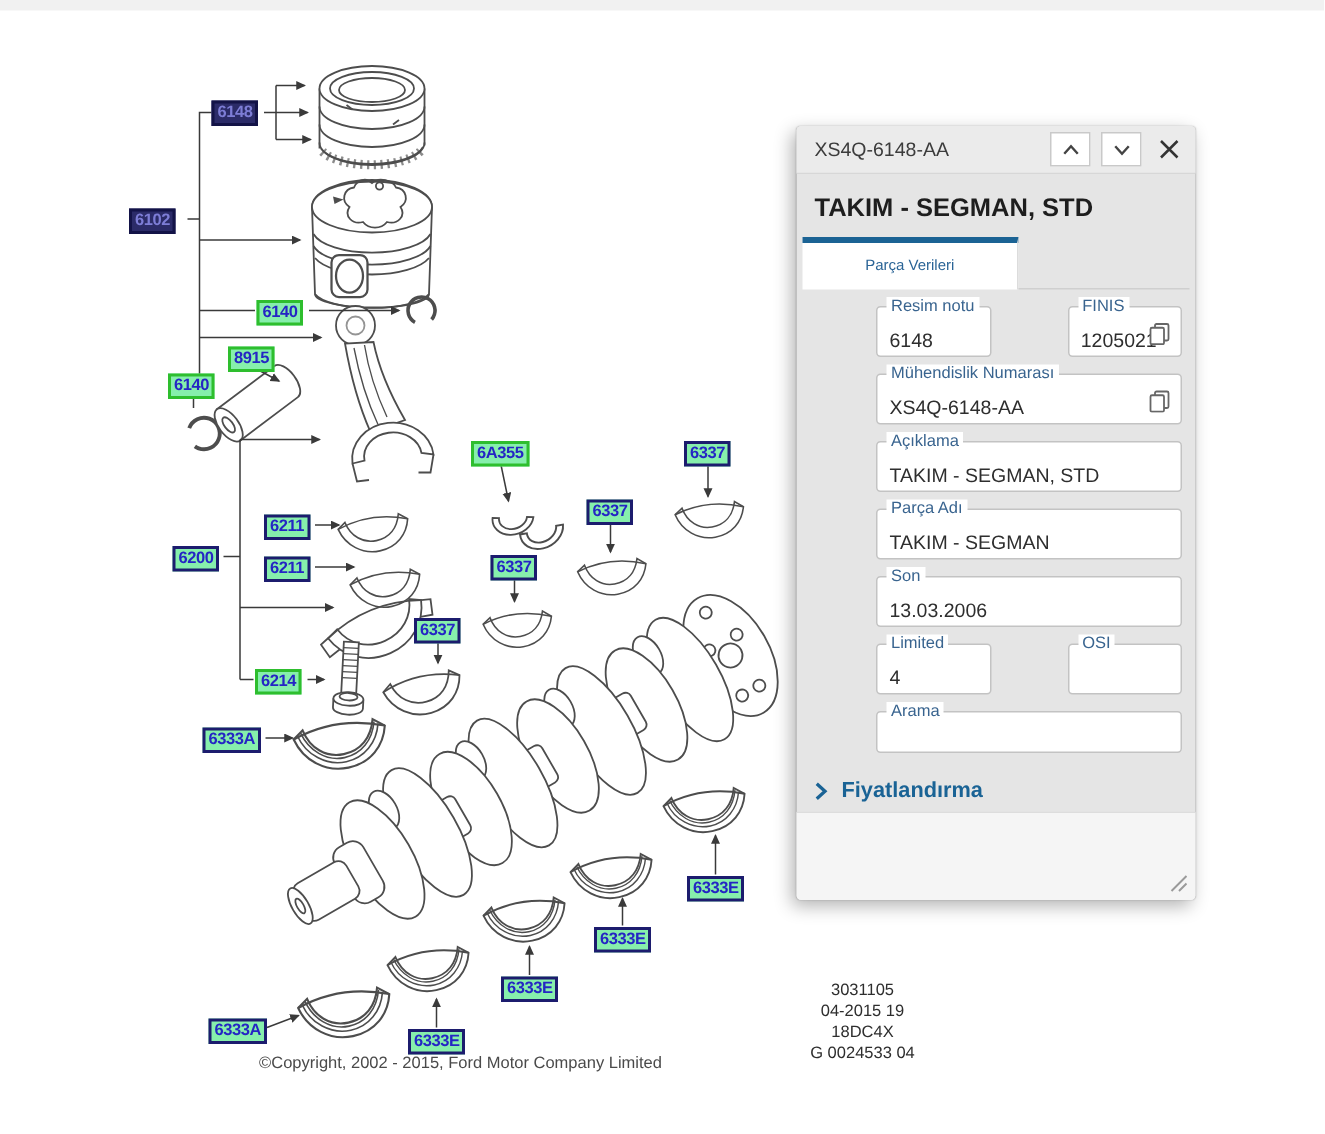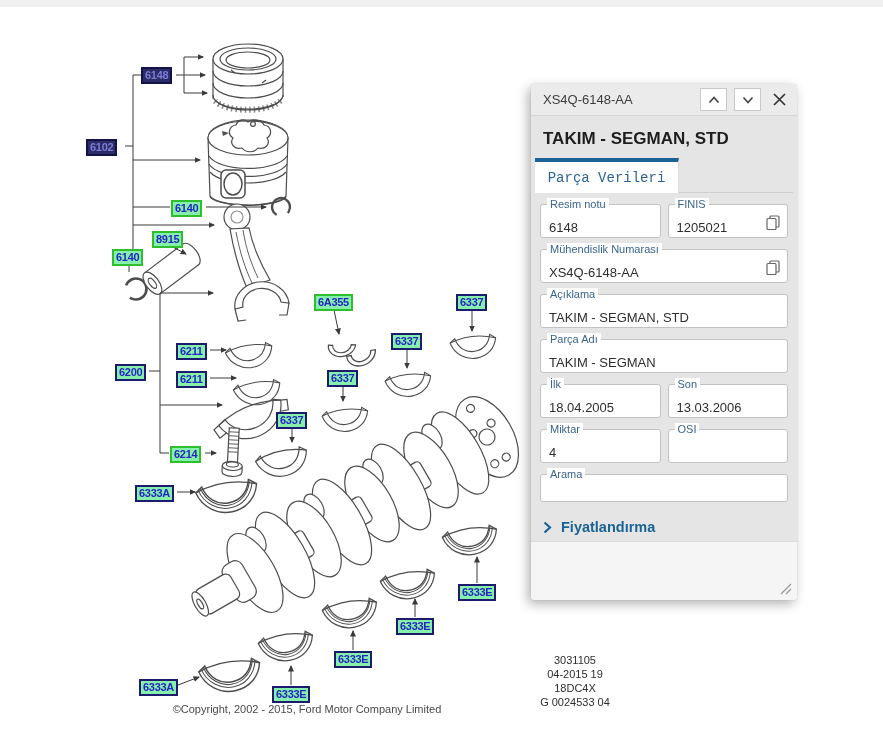--- a/index.html
+++ b/index.html
@@ -24,26 +24,26 @@
          border-radius:3px;box-shadow:-3px 4px 12px rgba(0,0,0,.30),0 0 1px #b5b5b5;}
   .panel-header{height:31px;background:#ebebeb;border-bottom:1px solid #d7d7d7;
                 border-radius:3px 3px 0 0;display:flex;align-items:center;padding:0 8px 0 12px;cursor:move;}
   .panel-header .htitle{flex:1;font-size:13px;color:#3c3c3c;}
   .nav-btn{width:27px;height:23px;background:#fff;border:1px solid #c9c9c9;display:flex;
            align-items:center;justify-content:center;margin-left:7px;cursor:pointer;padding:0;}
   .close-btn{background:none;border:none;margin-left:9px;padding:2px;cursor:pointer;display:flex;}
   .part-title{font-size:17px;font-weight:bold;color:#1e1e1e;margin:13px 12px 9px 12px;}
   .tabbar{display:flex;align-items:stretch;height:35px;margin:0 4px;}
   .tab{width:143px;border-top:4px solid #1b6394;border-right:1px solid #dcdcdc;background:#fff;
-       display:flex;align-items:center;justify-content:center;font-size:14px;color:#2a6496;cursor:pointer;font-family:Liberation Mono, monospace;}
+       display:flex;align-items:center;justify-content:center;font-size:10px;color:#2a6496;cursor:pointer;}
   .tabrest{flex:1;border-bottom:1px solid #cfcfcf;}
   .fields{padding:0 9px;}
   .frow{display:flex;gap:7px;margin-top:11px;}
   .field{position:relative;flex:1;border:1px solid #c3c3c3;border-radius:3px;height:34px;
-         box-sizing:border-box;padding:13px 8px 0 8px;background:#fff;cursor:text;}
+         box-sizing:border-box;padding:13px 8px 0 8px;background:#fff;cursor:text;margin-left:44px;}
   .field.short{height:28px;}
   .flabel{position:absolute;top:-7px;left:6px;background:#fff;padding:0 3px;
           font-size:11px;color:#39648f;white-space:nowrap;}
   .fvalue{font-size:13px;color:#2e2e2e;white-space:nowrap;}
   .copybtn{position:absolute;right:7px;top:10px;background:none;border:none;padding:0;cursor:pointer;display:flex;}
   .pricing{display:flex;align-items:center;gap:9px;margin:17px 12px;font-size:14.5px;
            font-weight:bold;color:#1a6395;cursor:pointer;}
   .panel-footer{position:absolute;left:0;right:0;bottom:0;height:58px;background:#f5f5f5;
                 border-top:1px solid #ddd;border-radius:0 0 3px 3px;}
   .grip{position:absolute;right:4px;bottom:4px;cursor:nwse-resize;display:flex;}
@@ -313,31 +313,27 @@
         </div>
       </div>
       <div class="frow">
         <div class="field">
           <span class="flabel">Parça Adı</span>
           <span class="fvalue">TAKIM - SEGMAN</span>
         </div>
       </div>
       <div class="frow">
         <div class="field">
-          <span class="flabel">İlk</span>
-          <span class="fvalue">18.04.2005</span>
-        </div>
-        <div class="field">
           <span class="flabel">Son</span>
           <span class="fvalue">13.03.2006</span>
         </div>
       </div>
       <div class="frow">
         <div class="field">
-          <span class="flabel">Miktar</span>
+          <span class="flabel">Limited</span>
           <span class="fvalue">4</span>
         </div>
         <div class="field">
           <span class="flabel">OSI</span>
           <span class="fvalue"></span>
         </div>
       </div>
       <div class="frow">
         <div class="field short">
           <span class="flabel">Arama</span>

